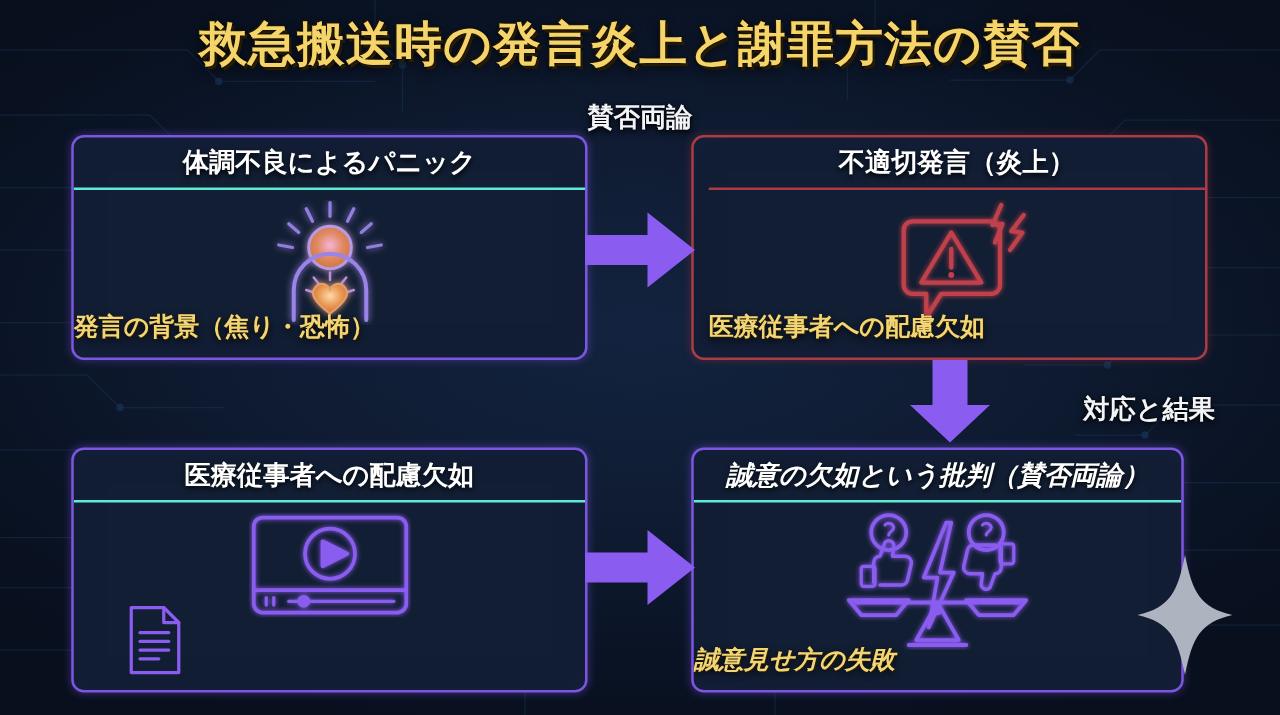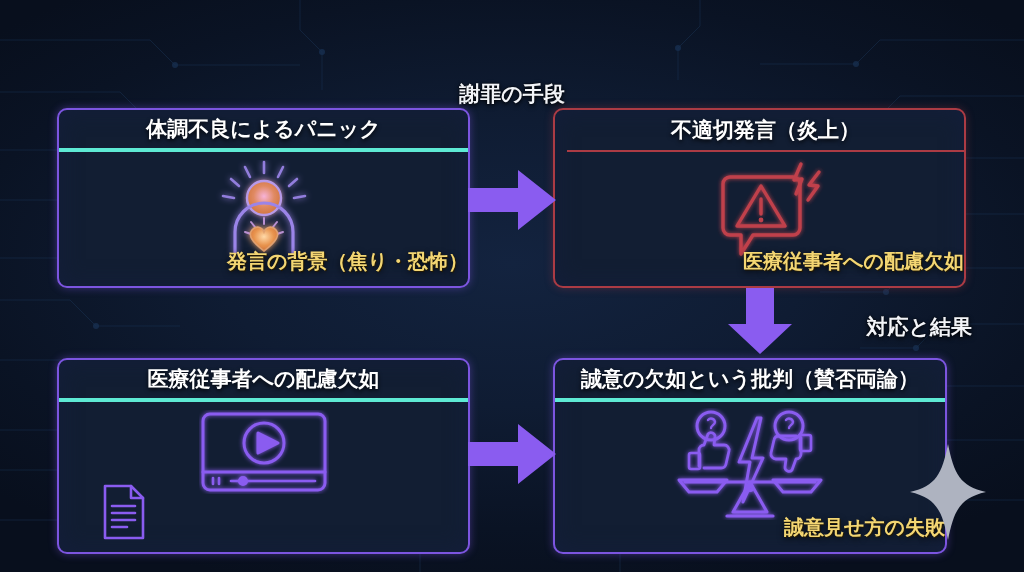--- a/index.html
+++ b/index.html
@@ -81,52 +81,52 @@
     height: 42px;
     display: flex;
     align-items: center;
     justify-content: center;
     font-size: 21px;
     font-weight: 700;
     color: #ffffff;
     text-shadow: 0 2px 4px rgba(0,0,0,.85);
     white-space: nowrap;
   }
-  .box.purple .box-head { border-bottom: 4px solid #5eead4; }
+  .box.purple .box-head { border-bottom: 2px solid #5eead4; }
   .box.red    .box-head { border-bottom: 2px solid #ab3b44; }
 
   .box-body {
     position: relative;
     height: calc(100% - 42px);
   }
 
   .box-icon {
     position: absolute;
     left: 50%;
     transform: translateX(-50%);
   }
 
   .box-caption {
     position: absolute;
     left: 0;
     width: 100%;
-    text-align: right;
+    text-align: left;
     font-size: 20px;
     font-weight: 700;
     line-height: 1.25;
     color: #f3d673;
     text-shadow: 1px 1px 0 #241a04, 0 2px 6px rgba(0,0,0,.8);
     white-space: pre-line;
   }
 
   
   #box-panic      { left: 57px;  top: 108px; width: 413px; height: 180px; }
   #box-flame      { left: 553px; top: 108px; width: 413px; height: 180px; }
   #box-apology    { left: 57px;  top: 358px; width: 413px; height: 196px; }
-  #box-criticism  { left: 553px; top: 358px; width: 394px; height: 196px; }
+  #box-criticism  { left: 553px; top: 358px; width: 394px; height: 196px; font-style: italic; }
 
   #box-panic      .box-icon    { top: 8px; }
   #box-panic      .box-caption { bottom: 12px; }
   #box-flame      .box-icon    { top: 4px; }
   #box-flame      .box-caption { bottom: 12px; }
   #box-apology    .box-icon    { top: 8px; }
   #box-apology    .box-caption { bottom: 10px; }
   #box-criticism  .box-icon    { top: 6px; }
   #box-criticism  .box-caption { bottom: 12px; }
 
@@ -199,22 +199,23 @@
         <circle cx="886" cy="292" r="3"></circle>
       <circle cx="916" cy="348" r="3"></circle>
         <circle cx="906" cy="464" r="3"></circle>
       <circle cx="858" cy="522" r="3"></circle>
         <circle cx="322" cy="52" r="3"></circle>
       <circle cx="678" cy="48" r="3"></circle>
         <circle cx="444" cy="516" r="3"></circle>
     </g>
   </svg>
 
-
-  <div class="section-label" id="label-cause">謝罪の手段</div>
+  <div class="title">救急搬送時の発言炎上と謝罪方法の賛否</div>
+
+  <div class="section-label" id="label-cause">賛否両論</div>
   <div class="section-label" id="label-response">対応と結果</div>
 
   <div class="box purple" id="box-panic">
     <div class="box-head">体調不良によるパニック</div>
     <div class="box-body">
       <svg class="box-icon" width="118" height="100" viewBox="0 0 118 100">
         <defs>
           <radialGradient id="headGrad" cx="50%" cy="45%" r="55%">
             <stop offset="0%" stop-color="#f7b3d8"></stop>
             <stop offset="55%" stop-color="#e08a63"></stop>

